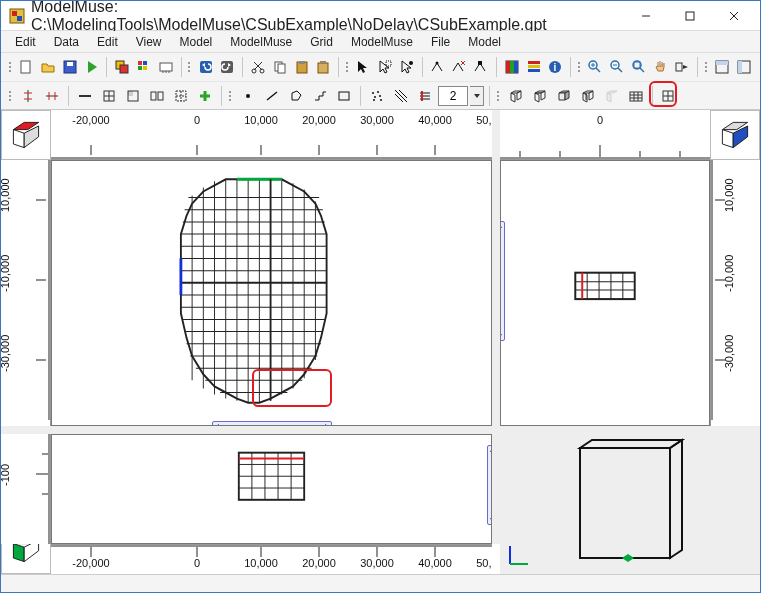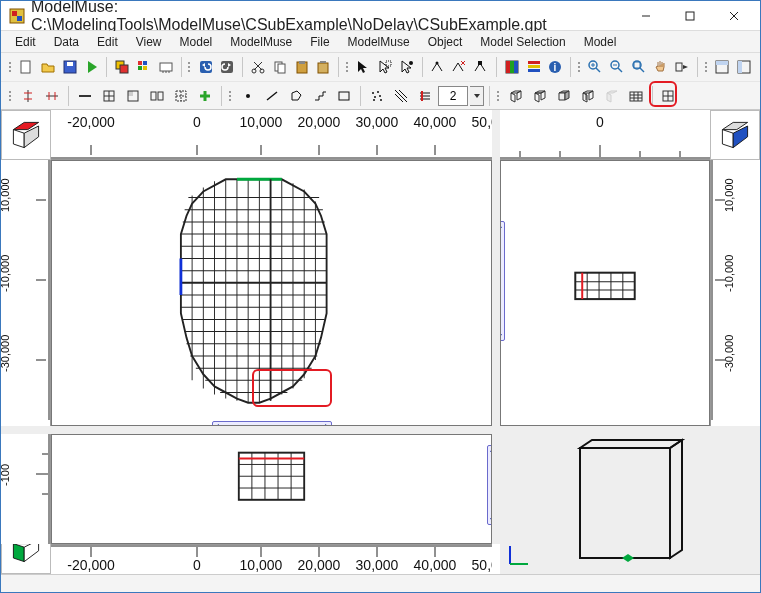--- a/index.html
+++ b/index.html
@@ -17,21 +17,21 @@
   .tbtn { width: 22px; height: 22px; display: flex; align-items: center; justify-content: center; border: 1px solid transparent; border-radius: 2px; color: #333; }
   .tbtn.disabled { opacity: .4; }
   .tsep { width: 1px; height: 20px; background: #c7c7c7; margin: 0 3px; }
   .tgrip { width: 6px; height: 20px; display:flex; flex-direction:column; justify-content:center; gap:2px; margin-right:2px;}
   .tgrip i{display:block;width:2px;height:2px;background:#999;margin:0 auto;}
   .nbox { width: 30px; height: 20px; border: 1px solid #888; background:#fff; display:flex; align-items:center; justify-content:center; font-size:12px;}
   .ndd { width: 14px; height:20px; border:1px solid #888; border-left:none; background:#f0f0f0; display:flex;align-items:center;justify-content:center;}
   .hilite { position:absolute; border:2px solid #e31b23; border-radius:6px; pointer-events:none;}
   .workarea { flex:1; position:relative; display:grid; grid-template-columns: 50px 1fr 8px 210px 50px; grid-template-rows: 50px 1fr 8px 110px 30px; }
   .rulerH { background:#fff; position:relative; overflow:hidden; border-bottom:1px solid #999;}
-  .rulerH .lbl{position:absolute;top:4px;font-size:14px;color:#111;transform:translateX(-50%);}
+  .rulerH .lbl{position:absolute;top:4px;font-size:11px;color:#111;transform:translateX(-50%);}
   .rulerV { background:#fff; position:relative; overflow:hidden; border-right:1px solid #999;}
   .rulerV .lbl{position:absolute;left:4px;font-size:11px;color:#111;transform:translateY(50%) rotate(-90deg);transform-origin:left center;}
   .view { background:#fff; border:1px solid #777; position:relative; overflow:hidden;}
   .view.gray{background:#eee;border:none;}
   .cube { background:#fff; display:flex;align-items:center;justify-content:center; border:1px solid #bbb; }
   .cube svg{width:36px;height:36px;}
   .splitterH{background:#eee;}
   .splitterV{background:#eee;}
   .slider{position:absolute;background:#ececff;border:1px solid #6a6acc;display:flex;align-items:center;justify-content:space-between;border-radius:2px;}
   .slider.h{height:12px;}
@@ -66,24 +66,23 @@
     </div>
 </div>
 
 <div class="menubar">
   <span class="menuitem">Edit</span>
   <span class="menuitem">Data</span>
   <span class="menuitem">Edit</span>
   <span class="menuitem">View</span>
   <span class="menuitem">Model</span>
   <span class="menuitem">ModelMuse</span>
+  <span class="menuitem">Grid</span>
+  <span class="menuitem">ModelMuse</span>
   <span class="menuitem">File</span>
-  <span class="menuitem">ModelMuse</span>
-  <span class="menuitem">Object</span>
-  <span class="menuitem">Model Selection</span>
   <span class="menuitem">Model</span>
 </div>
 
 <div class="toolbars" style="position:relative;">
   <div class="tbrow">
     <div class="tgrip">
         <i></i>
         <i></i>
         <i></i>
       </div>

